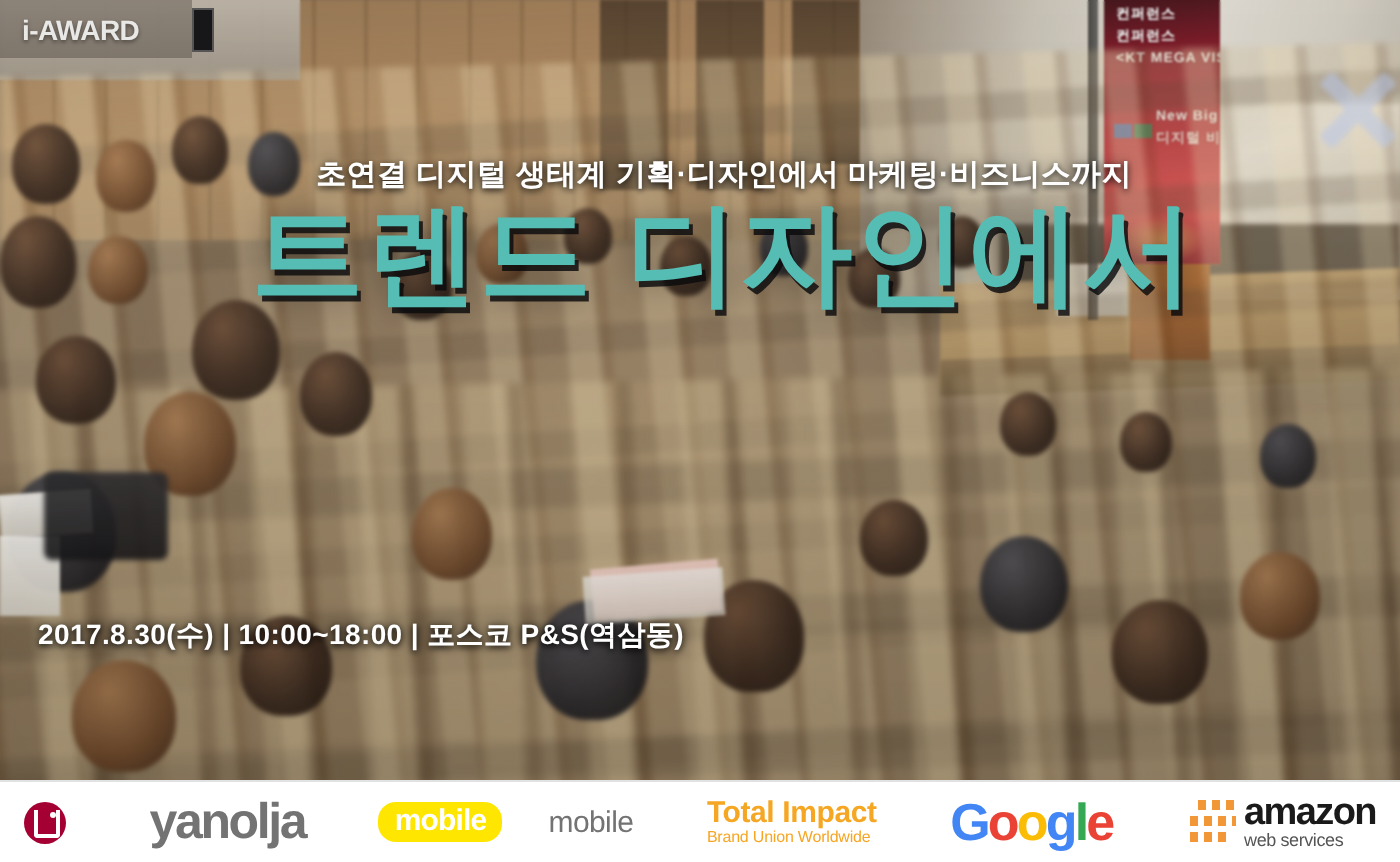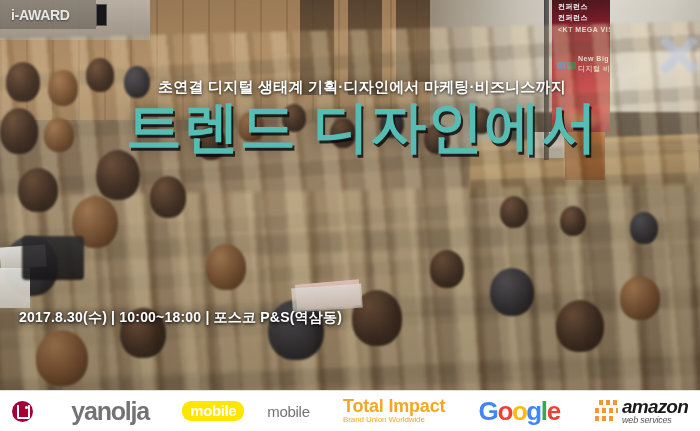--- a/index.html
+++ b/index.html
@@ -403,30 +403,30 @@
     letter-spacing: -0.4px;
     line-height: 1;
   }
   .yello-mobile {
     font-size: 15px; font-weight: normal; color: #737373;
     margin-left: 23px; letter-spacing: -0.3px;
   }
 
   
   .ti { line-height: 1.05; text-align: left; }
-  .ti-main { font-size: 18px; font-weight: bold; color: #f5a623; letter-spacing: -0.2px; }
+  .ti-main { font-size: 15px; font-weight: bold; color: #f5a623; letter-spacing: -0.2px; }
   .ti-sub  { font-size: 8px;  font-weight: normal; color: #f5a623; letter-spacing: -0.1px; }
 
   
   .google { font-size: 26px; font-weight: bold; letter-spacing: -1.4px; }
   .g-b { color: #4285f4; } .g-r { color: #ea4335; }
   .g-y { color: #fbbc05; } .g-g { color: #34a853; }
 
   
-  .aws { display: flex; align-items: center; font-style: italic; }
+  .aws { display: flex; align-items: center; }
   .aws-boxes {
     position: relative; width: 26px; height: 24px; margin-right: 3px; flex: 0 0 auto;
   }
   .aws-boxes i {
     position: absolute; display: block;
     background: #f19737; border: 1px solid #fff; box-sizing: border-box;
   }
   .aws-text { line-height: 1.0; text-align: left; }
   .aws-main { font-size: 19px; font-weight: bold; color: #1a1a1a; letter-spacing: -0.8px; }
   .aws-sub  { font-size: 9px; color: #555; letter-spacing: -0.2px; }

